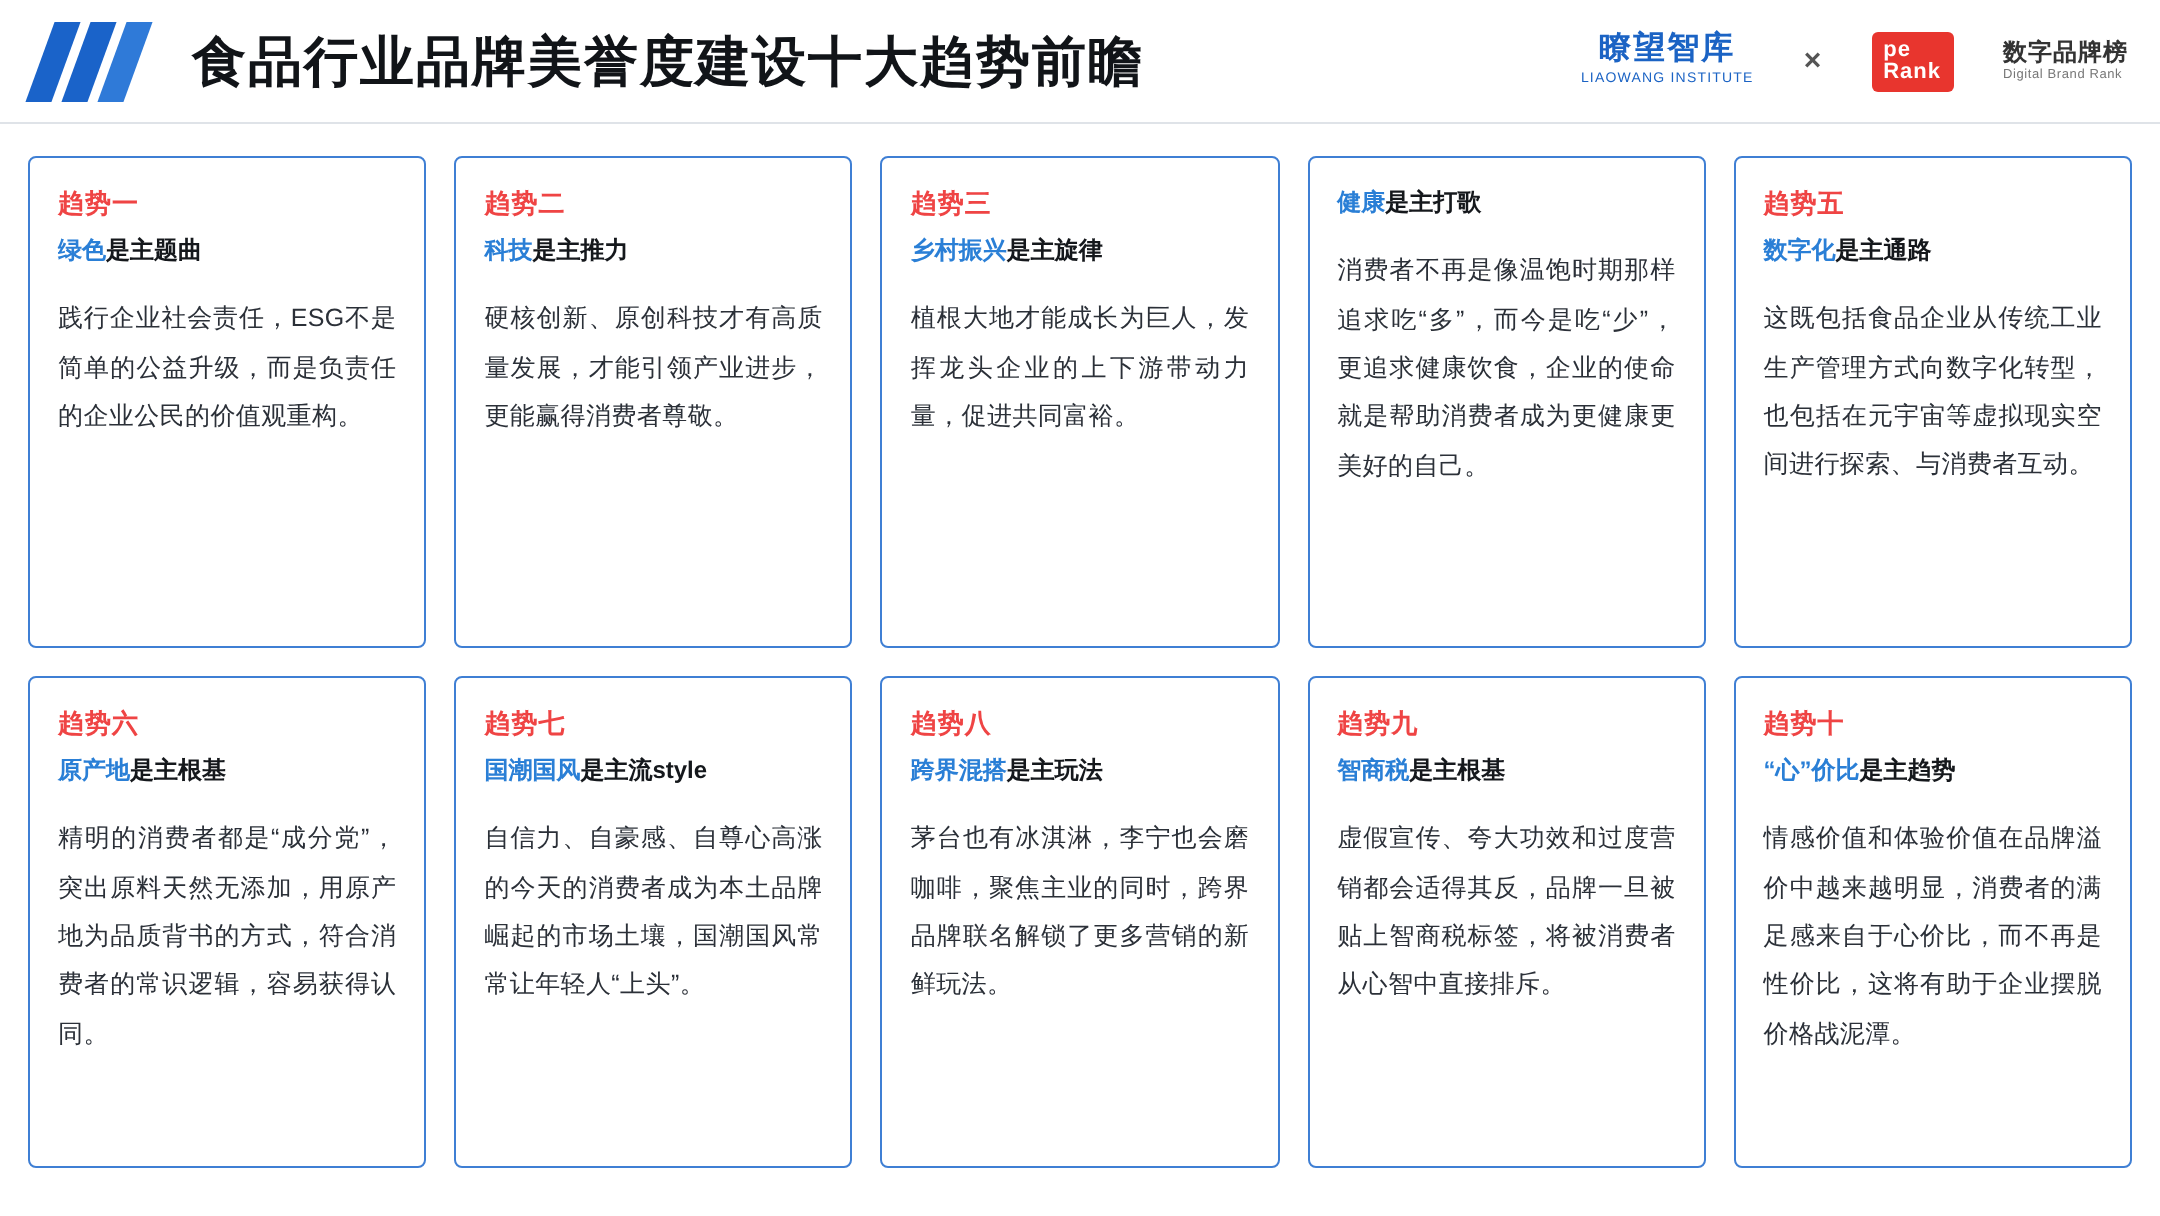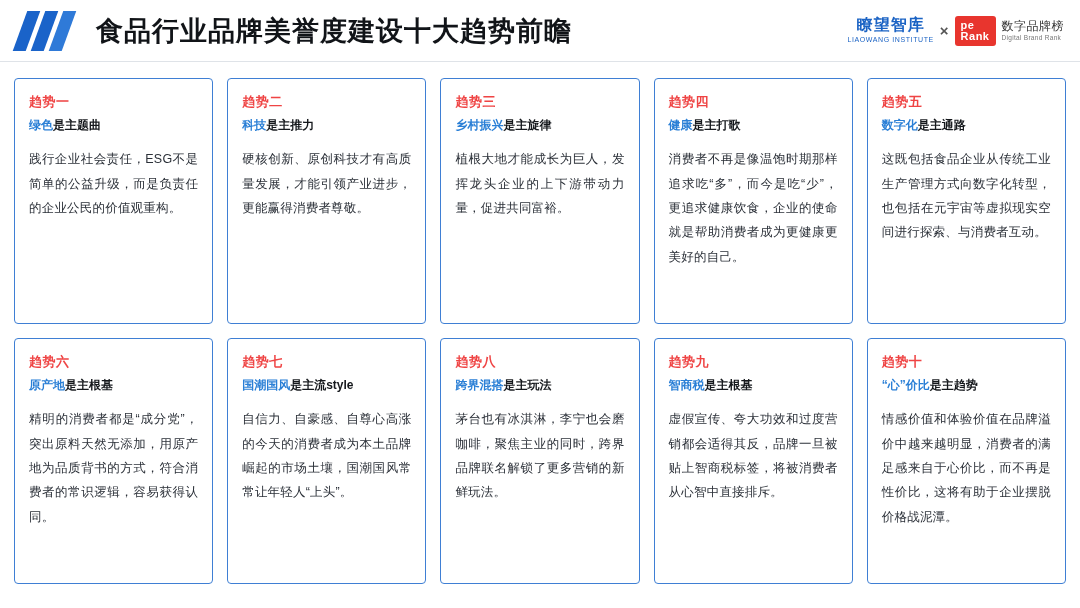--- a/index.html
+++ b/index.html
@@ -50,21 +50,21 @@
     font-size: 27px;
     font-weight: bold;
     color: #111418;
     letter-spacing: 1px;
     white-space: nowrap;
   }
   .header-right {
     margin-left: auto;
     display: flex;
     align-items: center;
-    gap: 6px;
+    gap: 25px;
   }
   .brand-lw {
     display: flex;
     flex-direction: column;
     align-items: center;
     line-height: 1.05;
   }
   .brand-lw .cn {
     font-size: 16px;
     font-weight: bold;
@@ -93,21 +93,21 @@
     letter-spacing: 0.5px;
   }
   .brand-db {
     display: flex;
     flex-direction: column;
     line-height: 1.1;
   }
   .brand-db .cn {
     font-size: 12px;
     color: #333;
-    font-weight: normal;
+    font-weight: bold;
     letter-spacing: 0.5px;
   }
   .brand-db .en {
     font-size: 6.5px;
     color: #777;
     letter-spacing: 0.3px;
     margin-top: 1px;
   }
 
   
@@ -190,21 +190,20 @@
       <div class="trend-body">硬核创新、原创科技才有高质量发展，才能引领产业进步，更能赢得消费者尊敬。</div>
     </div>
 
     <div class="card">
       <div class="trend-no">趋势三</div>
       <div class="trend-title"><span class="hl">乡村振兴</span><span>是主旋律</span></div>
       <div class="trend-body">植根大地才能成长为巨人，发挥龙头企业的上下游带动力量，促进共同富裕。</div>
     </div>
 
     <div class="card">
-      <div class="trend-no">趋势四</div>
       <div class="trend-title"><span class="hl">健康</span><span>是主打歌</span></div>
       <div class="trend-body">消费者不再是像温饱时期那样追求吃“多”，而今是吃“少”，更追求健康饮食，企业的使命就是帮助消费者成为更健康更美好的自己。</div>
     </div>
 
     <div class="card">
       <div class="trend-no">趋势五</div>
       <div class="trend-title"><span class="hl">数字化</span><span>是主通路</span></div>
       <div class="trend-body">这既包括食品企业从传统工业生产管理方式向数字化转型，也包括在元宇宙等虚拟现实空间进行探索、与消费者互动。</div>
     </div>
 

